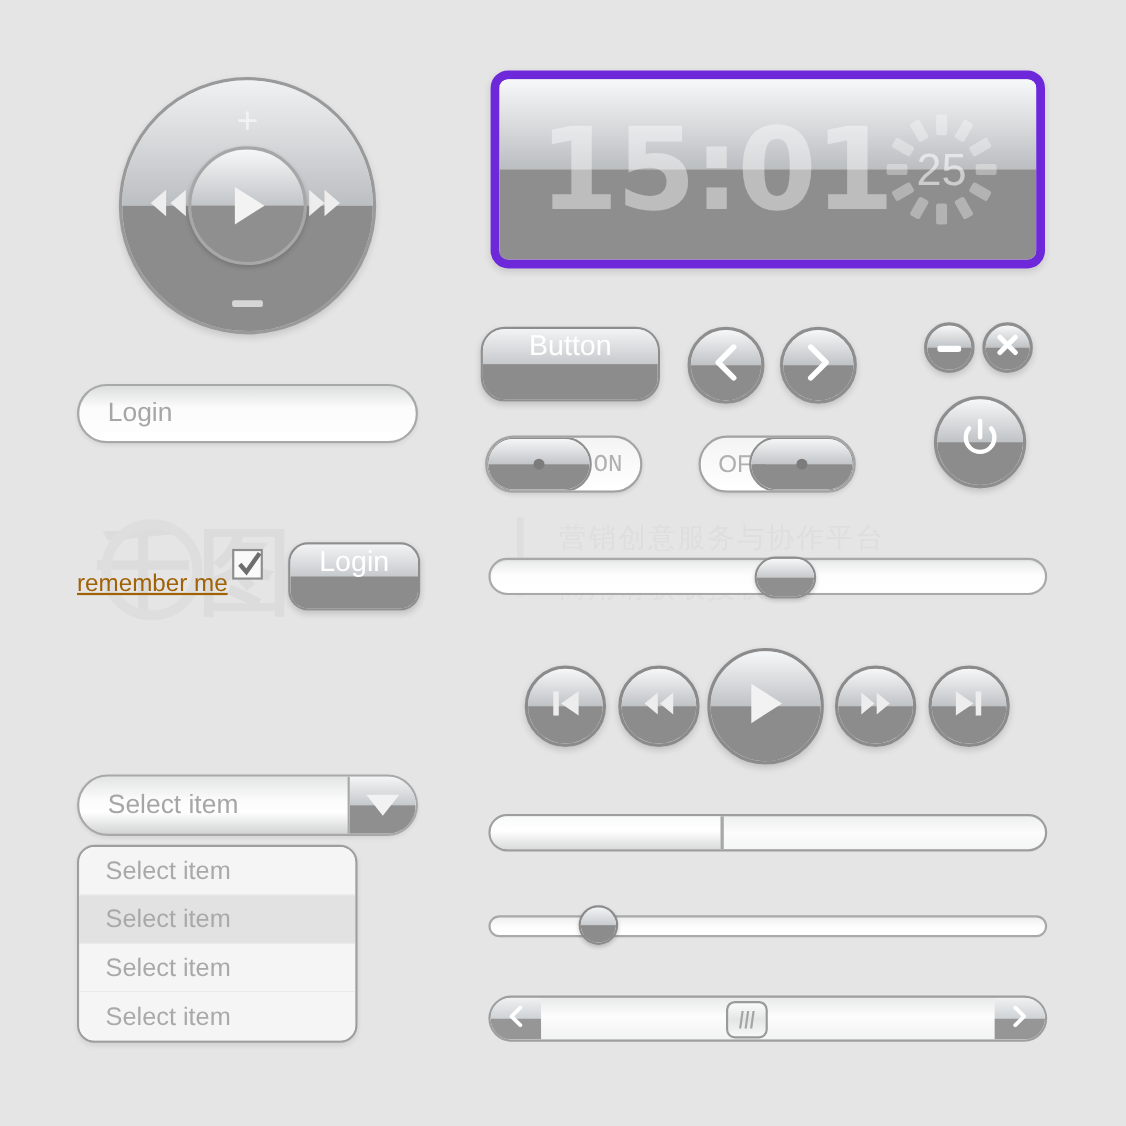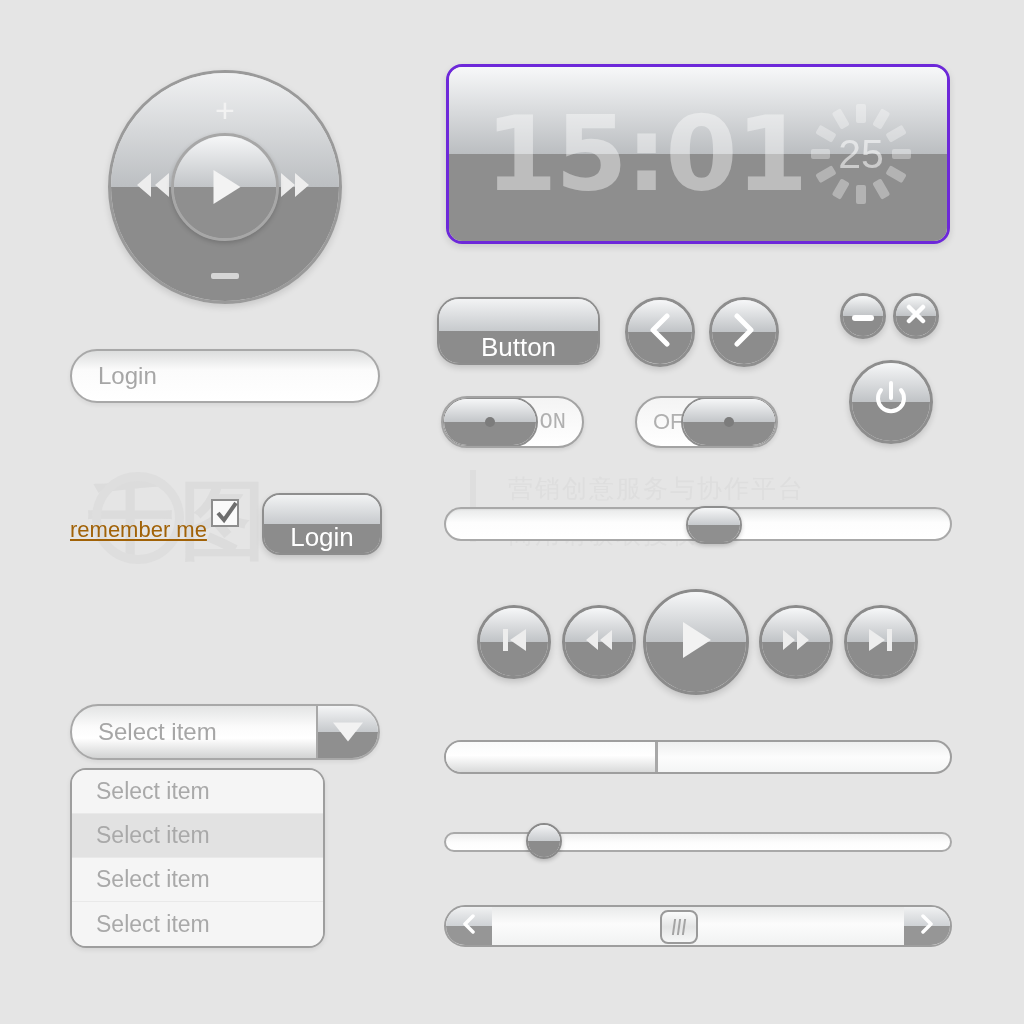--- a/index.html
+++ b/index.html
@@ -64,21 +64,21 @@
   #dpad-center .glossy-bot { background: #8f8f8f; }
   .play-tri {
     position: absolute; left: 52%; top: 50%; transform: translate(-50%,-50%);
     width: 0; height: 0; border-left: 27px solid #f3f3f3;
     border-top: 17px solid transparent; border-bottom: 17px solid transparent; z-index: 4;
   }
 
   
   #clock {
     left: 446px; top: 64px; width: 504px; height: 180px; border-radius: 16px;
-    border: 3px solid #6d28d9; overflow: hidden;
+    border: 8px solid #6d28d9; overflow: hidden;
     box-shadow: 0 3px 7px rgba(0,0,0,.12);
   }
   #clock .glossy-top { background: linear-gradient(to bottom,#f7f8f9 0%,#bbbec1 100%); }
   #clock .glossy-bot { background: #8e8e8e; }
   .clock-time {
     position: absolute; left: 36px; top: 50%; transform: translateY(-50%);
     font-size: 104px; font-weight: bold; color: rgba(255,255,255,.42);
     letter-spacing: -2px; z-index: 4; font-family: "DejaVu Sans", sans-serif;
   }
   .spinner { position: absolute; right: 34px; top: 50%; transform: translateY(-50%); width: 104px; height: 104px; z-index: 4; }
@@ -107,21 +107,21 @@
   .remember-label { position: absolute; left: 70px; top: 517px; font-size: 22px; color: #a16207; text-decoration: underline; }
   .checkbox {
     position: absolute; left: 211px; top: 499px; width: 28px; height: 28px;
     border: 2px solid #8e8e8e; background: #fafafa;
   }
   .checkbox svg { position: absolute; left: 2px; top: 0px; }
 
   
   .pill-btn {
     position: absolute; border-radius: 28px; border: 2px solid #8e8e8e;
-    overflow: hidden; display: flex; align-items: flex-end; justify-content: center;
+    overflow: hidden; display: flex; align-items: flex-start; justify-content: center;
     box-shadow: 0 3px 6px rgba(0,0,0,.15);
   }
   .pill-btn .lbl { position: relative; z-index: 4; color: #fff; font-size: 26px; }
   #btn-login  { left: 262px; top: 493px; width: 120px; height: 62px; border-radius: 18px; }
   #btn-button { left: 437px; top: 297px; width: 163px; height: 68px; border-radius: 22px; }
 
   
   #select {
     left: 70px; top: 704px; width: 310px; height: 56px; border-radius: 28px;
     border: 2px solid #a8a8a8; overflow: hidden; display: flex; align-items: center;

